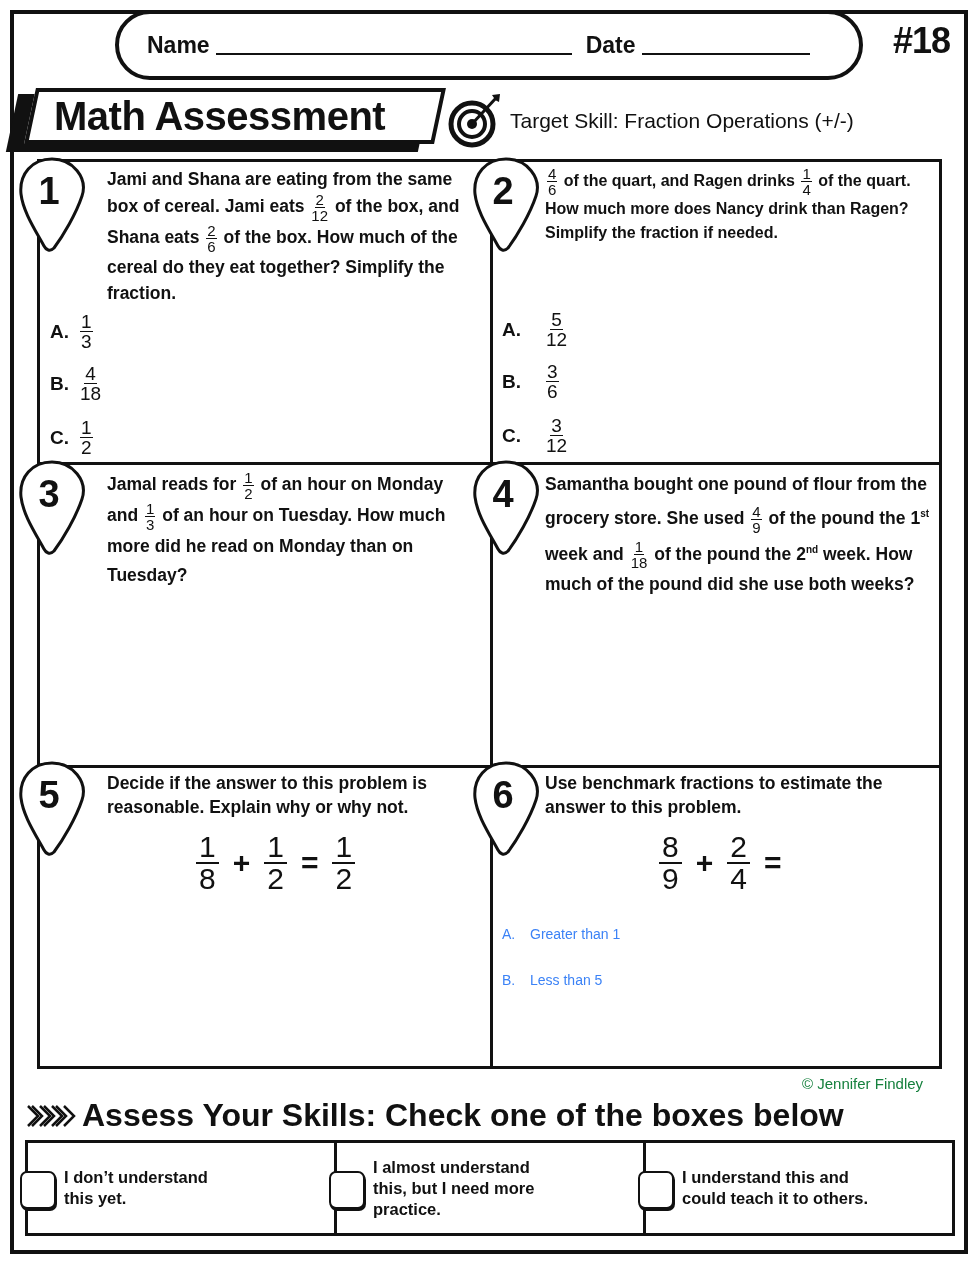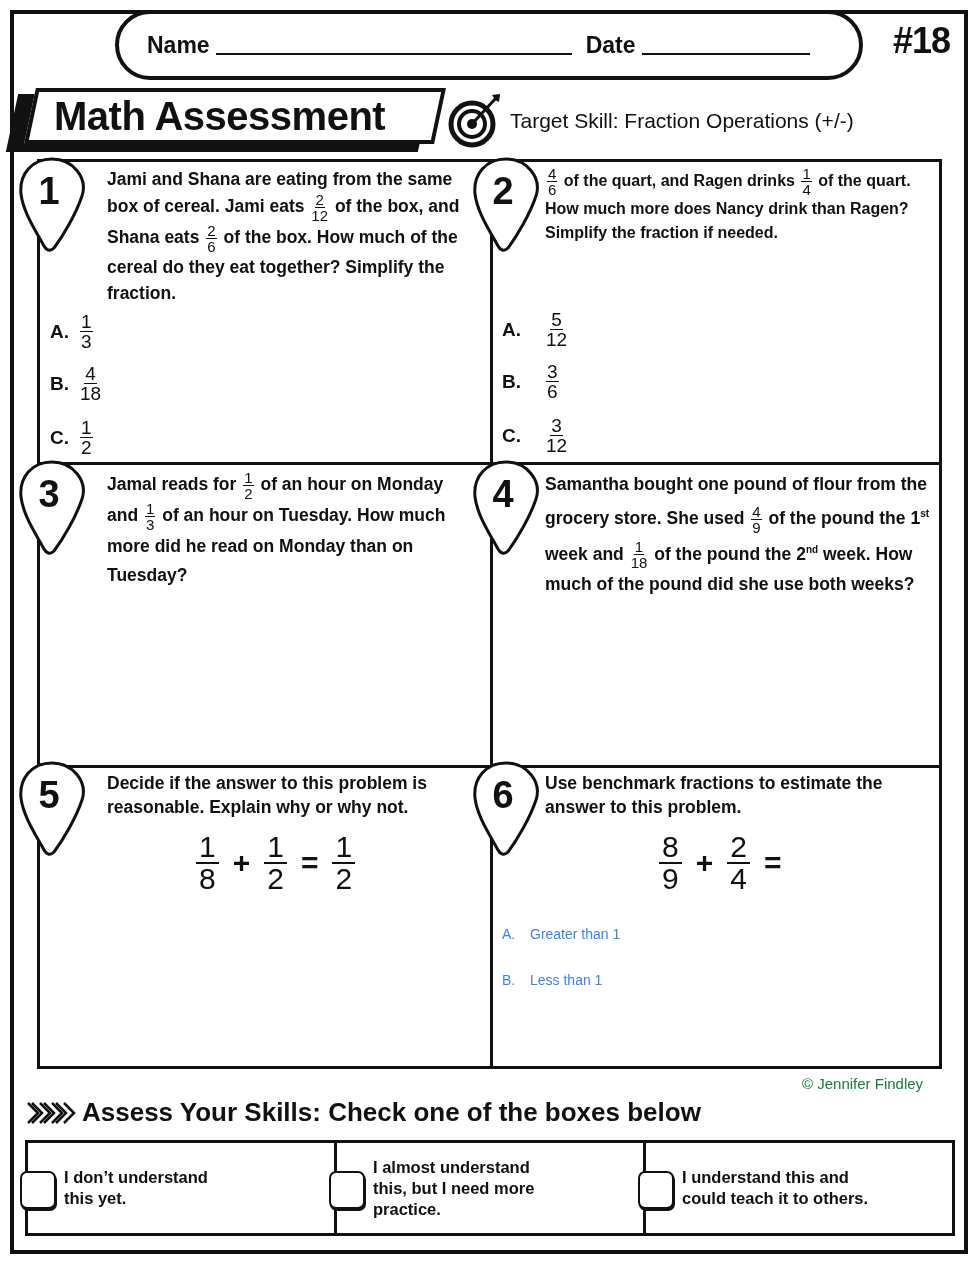--- a/index.html
+++ b/index.html
@@ -44,21 +44,21 @@
   .choice .letter { width: 28px; }
   .choice .frac .n, .choice .frac .d { font-size: 19px; }
 
   .equation { position: absolute; display: flex; align-items: center; gap: 12px; font-size: 30px; font-weight: bold; }
 
   .plain-choice { position: absolute; font-size: 14px; color: #3b82f6; }
   .plain-choice .letter { display: inline-block; width: 28px; }
 
   .copyright { position: absolute; left: 802px; top: 1075px; font-size: 15px; color: #15803d; }
 
-  .assess-heading { position: absolute; left: 26px; top: 1097px; font-size: 26px; font-weight: bold; display: flex; align-items: center; }
+  .assess-heading { position: absolute; left: 26px; top: 1097px; font-size: 32px; font-weight: bold; display: flex; align-items: center; }
   .assess-heading .chev { margin-right: 6px; }
 
   .assess-table { position: absolute; left: 25px; top: 1140px; width: 930px; height: 96px; border: 3px solid #111; display: flex; }
   .assess-cell { position: relative; flex: 1; border-right: 3px solid #111; display: flex; align-items: center; padding-left: 36px; font-size: 16.5px; font-weight: bold; line-height: 21px; }
   .assess-cell:last-child { border-right: none; }
   .checkbox { position: absolute; left: -8px; top: 28px; width: 36px; height: 38px; border: 2.5px solid #111; border-radius: 7px; background: #fff; box-shadow: 1px 2px 0 #111; cursor: pointer; }
 </style>
 </head>
 <body>
 
@@ -255,21 +255,21 @@
   <span class="frac big">
       <span class="n">2</span>
       <span class="d">4</span>
     </span>
   <span>=</span>
 </div>
 <div class="plain-choice" style="left:502px;top:926px">
   <span class="letter">A.</span><span>Greater than 1</span>
 </div>
 <div class="plain-choice" style="left:502px;top:972px">
-  <span class="letter">B.</span><span>Less than 1</span>
+  <span class="letter">B.</span><span>Less than 5</span>
 </div>
 
 <div class="copyright">© Jennifer Findley</div>
 
 <div class="assess-heading">
   <svg class="chev" width="50" height="26" viewBox="0 0 50 26">
     <g fill="none" stroke="#111" stroke-width="2.5">
       <polyline points="2,3 12,13 2,23"></polyline>
         <polyline points="6,3 16,13 6,23"></polyline>
       <polyline points="14,3 24,13 14,23"></polyline>

